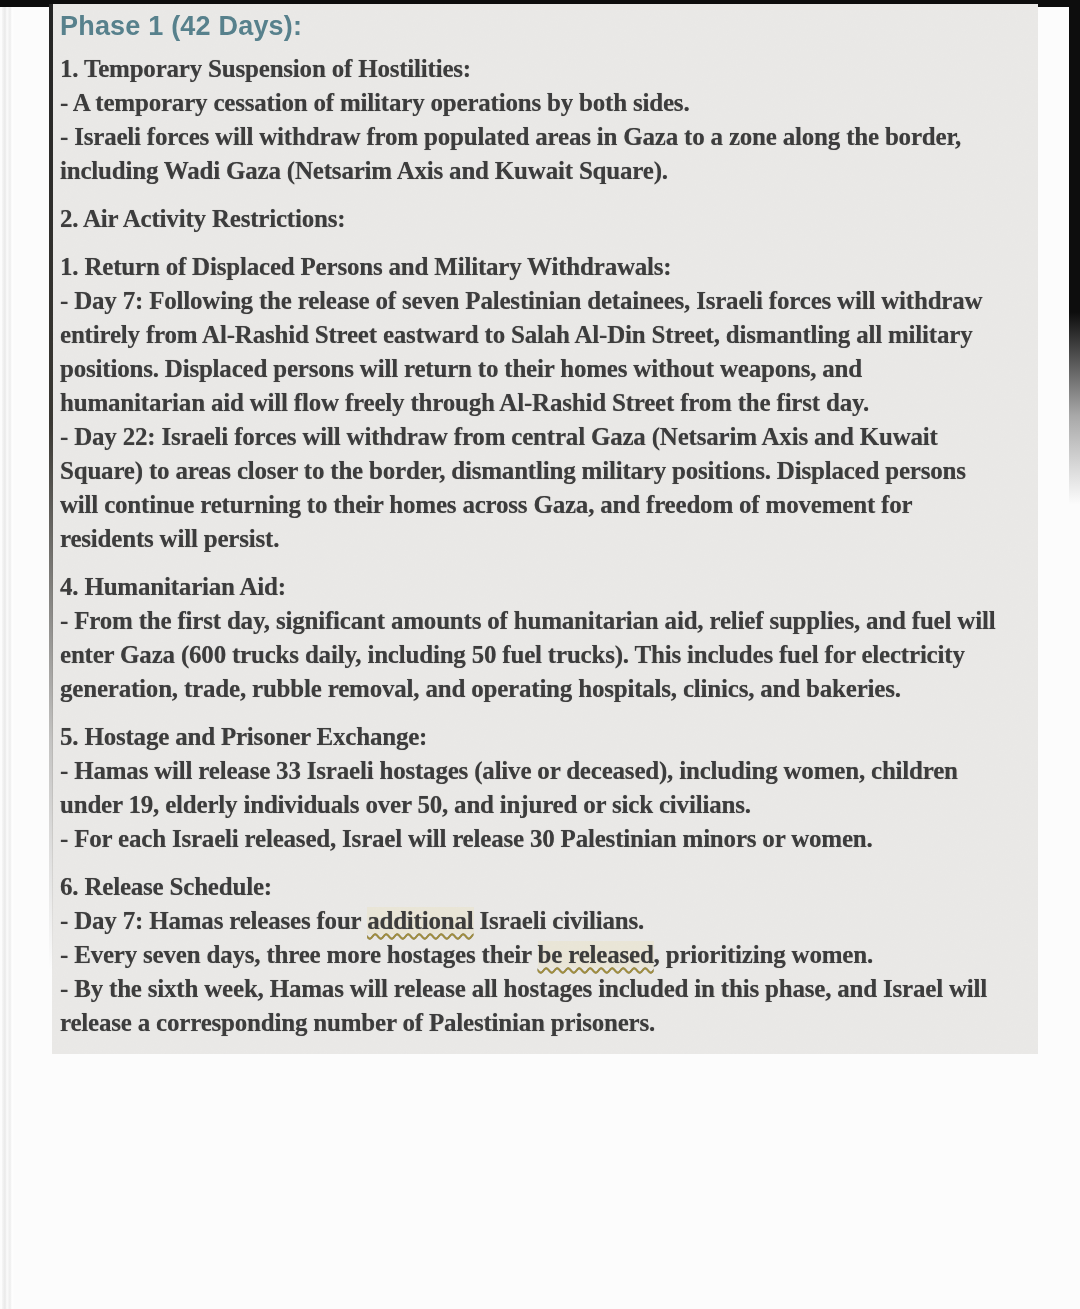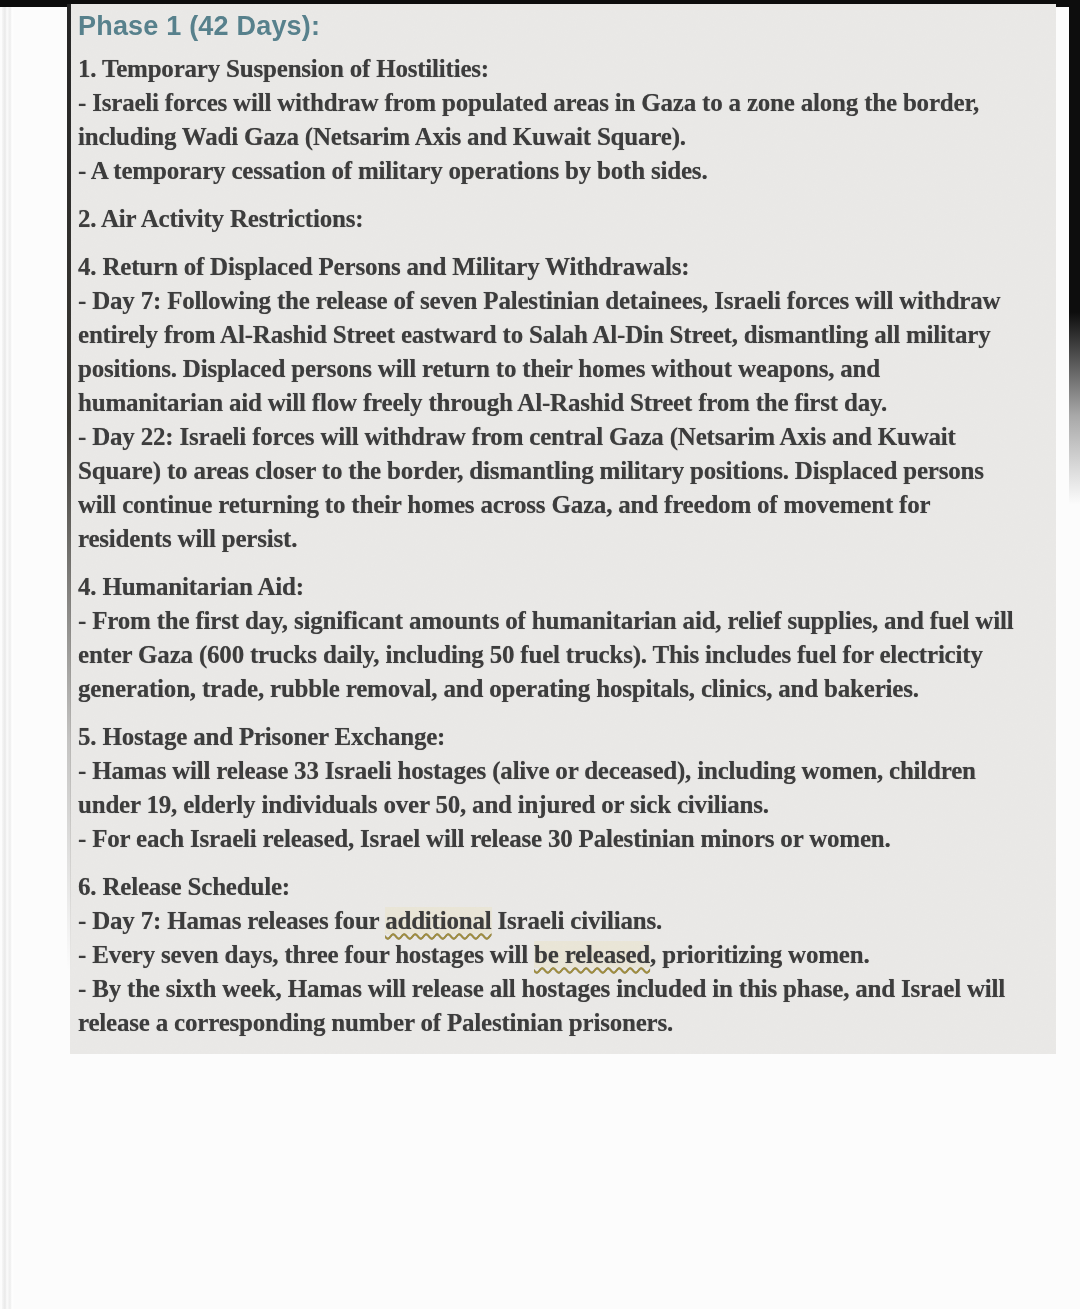--- a/index.html
+++ b/index.html
@@ -32,21 +32,21 @@
   }
   .margin-lines {
     position: absolute; top: 0; left: 2px; width: 12px; height: 1309px;
     background: linear-gradient(to right,
       #f6f6f6 0px, #e9e9e9 3px, #fbfbfb 5px,
       #ededed 8px, #ffffff 10px, rgba(255,255,255,0) 12px);
   }
 
   
   .page-block {
-    position: absolute; left: 70px; top: 4px; width: 986px;
+    position: absolute; left: 52px; top: 4px; width: 986px;
     padding: 6px 30px 10px 8px;
     background: var(--content-bg);
   }
   .page-block::before {
     content: ""; position: absolute; left: -3px; top: 0; width: 4px; height: 100%;
     background: linear-gradient(to bottom,
       #242424 0%, #3a3833 40%, rgba(90,88,84,0.35) 70%, rgba(90,88,84,0) 92%);
   }
   .noise { position: absolute; inset: 0; width: 100%; height: 100%; opacity: 0.5; pointer-events: none; }
 
@@ -90,41 +90,41 @@
         <feColorMatrix type="matrix" values="0 0 0 0 0.55  0 0 0 0 0.54  0 0 0 0 0.52  0 0 0 0.06 0"></feColorMatrix>
       </filter>
       <rect width="100%" height="100%" filter="url(#grain)"></rect>
     </svg>
 
     <h1 class="doc-title">Phase 1 (42 Days):</h1>
 
     <div>
         <div class="section">
           <p>1. Temporary Suspension of Hostilities:</p>
+          <p><span>- A temporary cessation of military operations by both sides.</span></p>
           <p><span>- Israeli forces will withdraw from populated areas in Gaza to a zone along the border, including Wadi Gaza (Netsarim Axis and Kuwait Square).</span></p>
-          <p><span>- A temporary cessation of military operations by both sides.</span></p>
         </div>
         <div class="section">
           <p>2. Air Activity Restrictions:</p>
         </div>
         <div class="section">
-          <p>4. Return of Displaced Persons and Military Withdrawals:</p>
+          <p>1. Return of Displaced Persons and Military Withdrawals:</p>
           <p><span>- Day 7: Following the release of seven Palestinian detainees, Israeli forces will withdraw entirely from Al-Rashid Street eastward to Salah Al-Din Street, dismantling all military positions. Displaced persons will return to their homes without weapons, and humanitarian aid will flow freely through Al-Rashid Street from the first day.</span></p>
           <p><span>- Day 22: Israeli forces will withdraw from central Gaza (Netsarim Axis and Kuwait Square) to areas closer to the border, dismantling military positions. Displaced persons will continue returning to their homes across Gaza, and freedom of movement for residents will persist.</span></p>
         </div>
         <div class="section">
           <p>4. Humanitarian Aid:</p>
           <p><span>- From the first day, significant amounts of humanitarian aid, relief supplies, and fuel will enter Gaza (600 trucks daily, including 50 fuel trucks). This includes fuel for electricity generation, trade, rubble removal, and operating hospitals, clinics, and bakeries.</span></p>
         </div>
         <div class="section">
           <p>5. Hostage and Prisoner Exchange:</p>
           <p><span>- Hamas will release 33 Israeli hostages (alive or deceased), including women, children under 19, elderly individuals over 50, and injured or sick civilians.</span></p>
           <p><span>- For each Israeli released, Israel will release 30 Palestinian minors or women.</span></p>
         </div>
         <div class="section">
           <p>6. Release Schedule:</p>
           <p><span>- Day 7: Hamas releases four </span><span class="sq">additional</span><span> Israeli civilians.</span></p>
-          <p><span>- Every seven days, three four hostages will </span><span class="sq">be released</span><span>, prioritizing women.</span></p>
+          <p><span>- Every seven days, three more hostages their </span><span class="sq">be released</span><span>, prioritizing women.</span></p>
           <p><span>- By the sixth week, Hamas will release all hostages included in this phase, and Israel will release a corresponding number of Palestinian prisoners.</span></p>
         </div>
       </div>
   </div>
 </div>
 
 </body></html>

